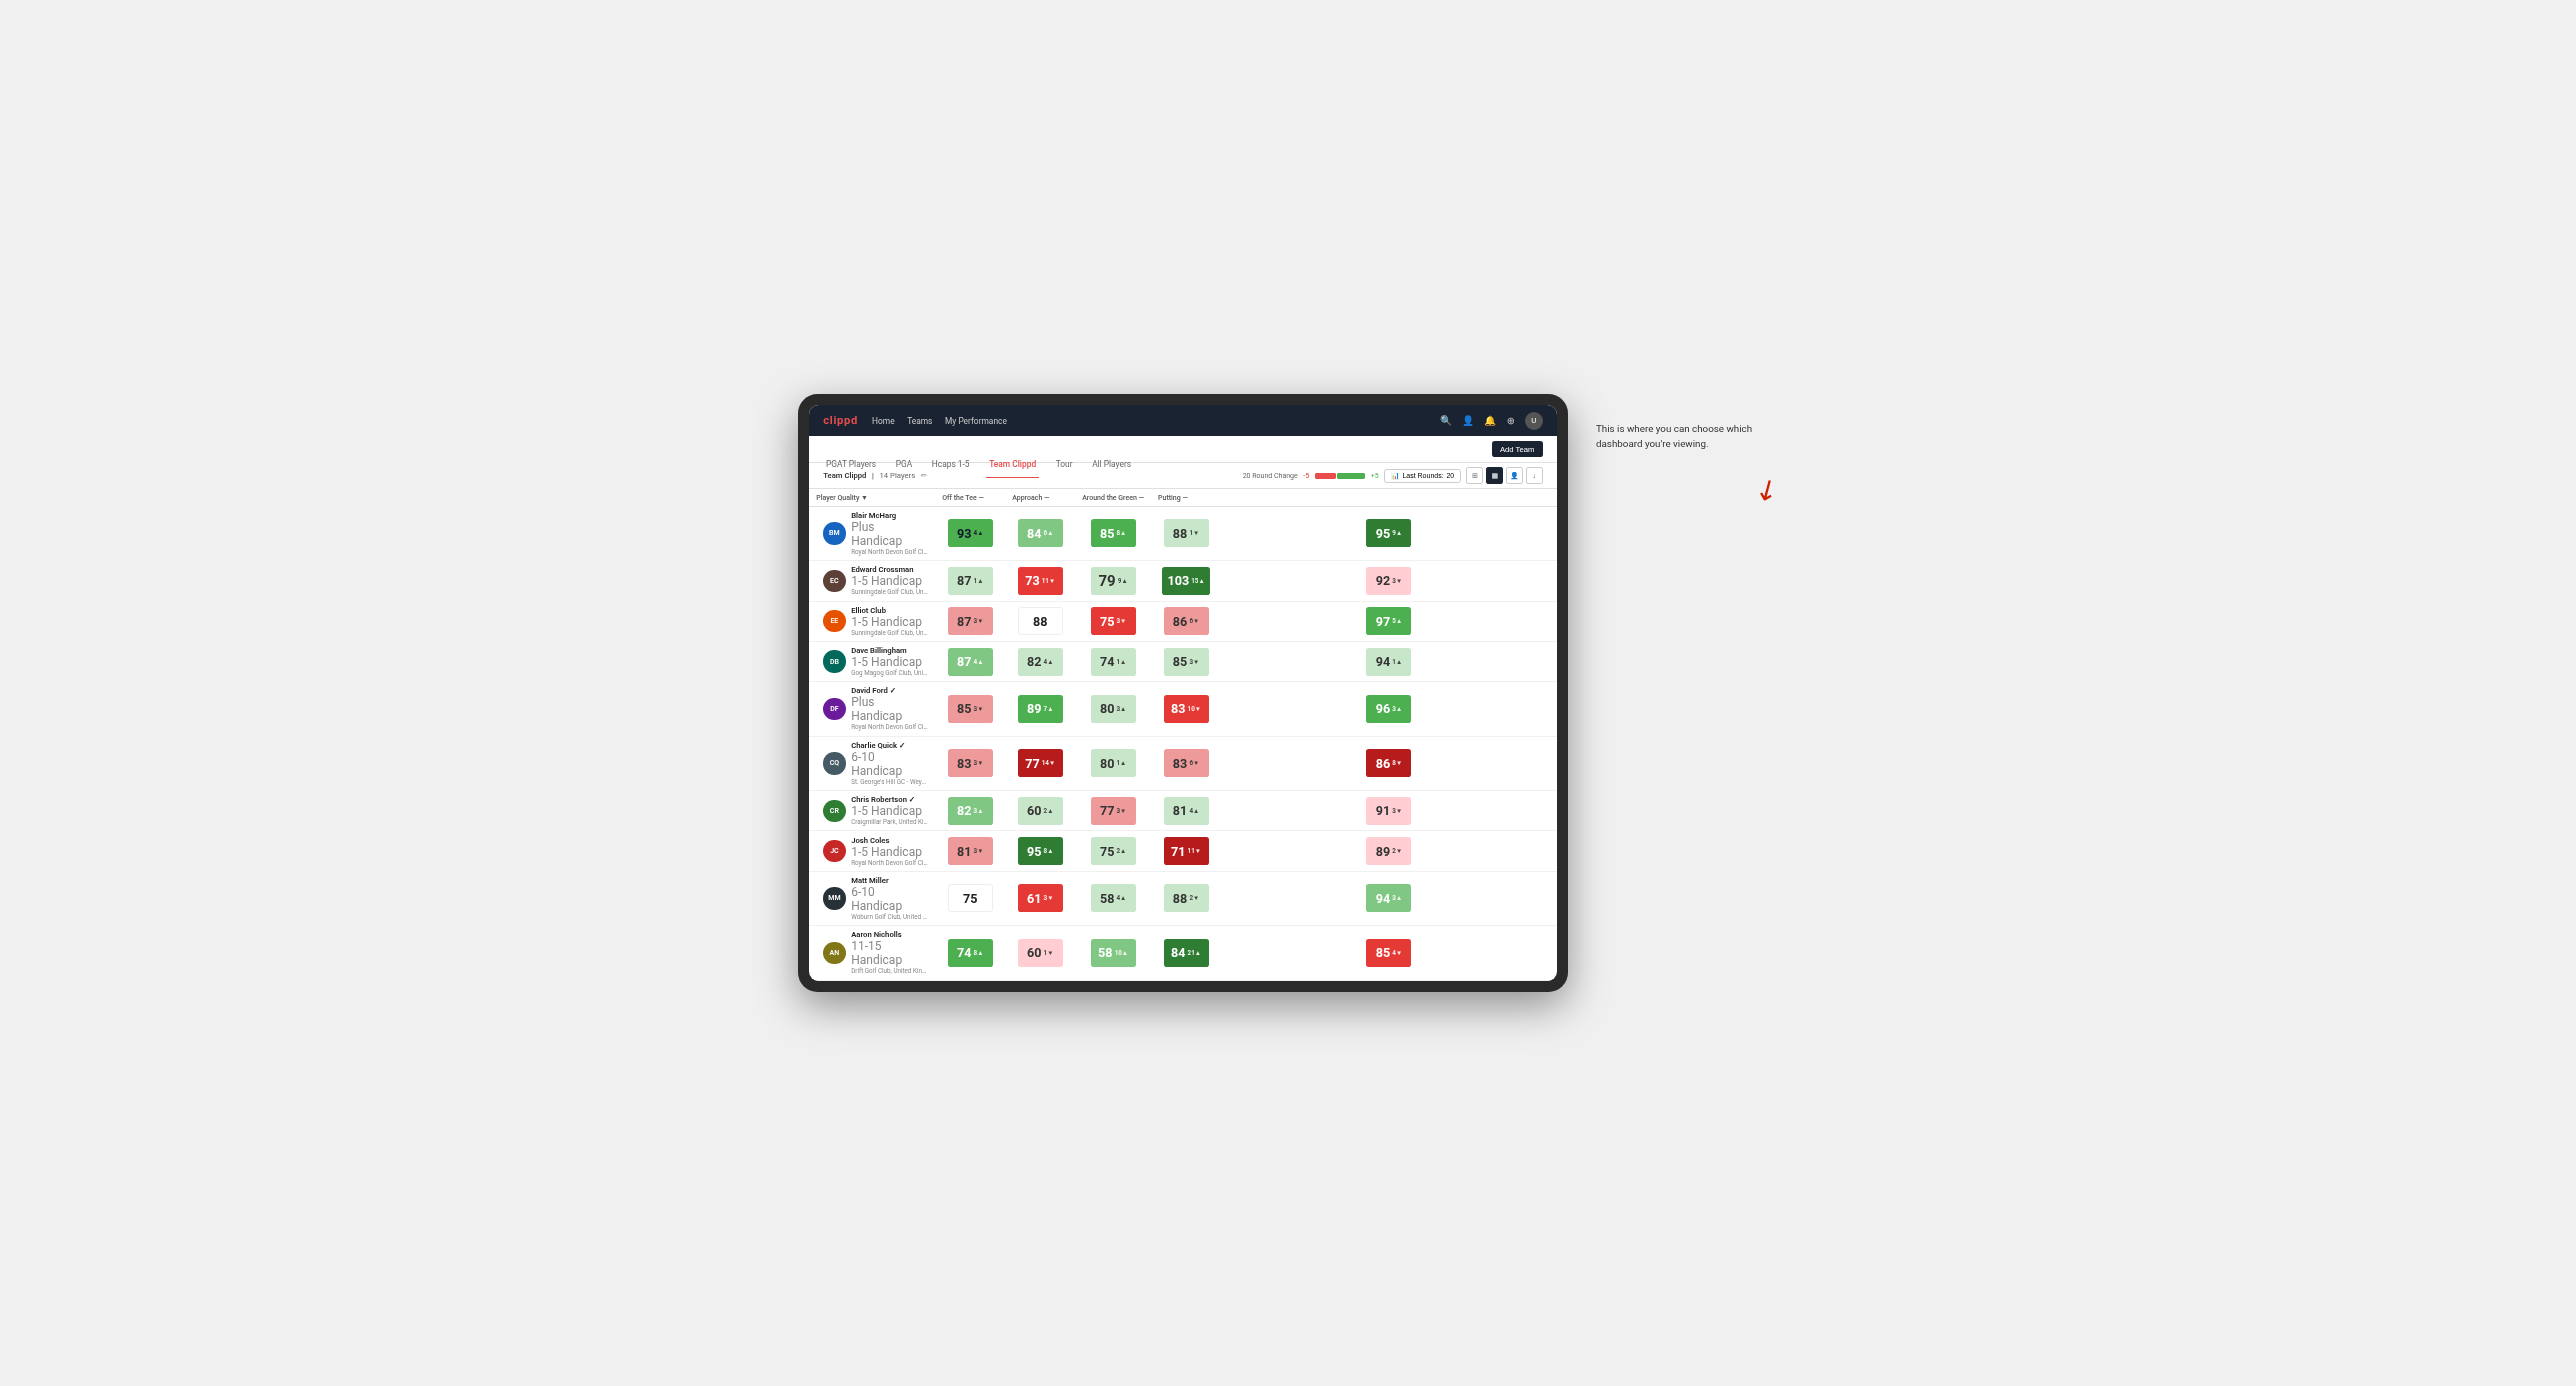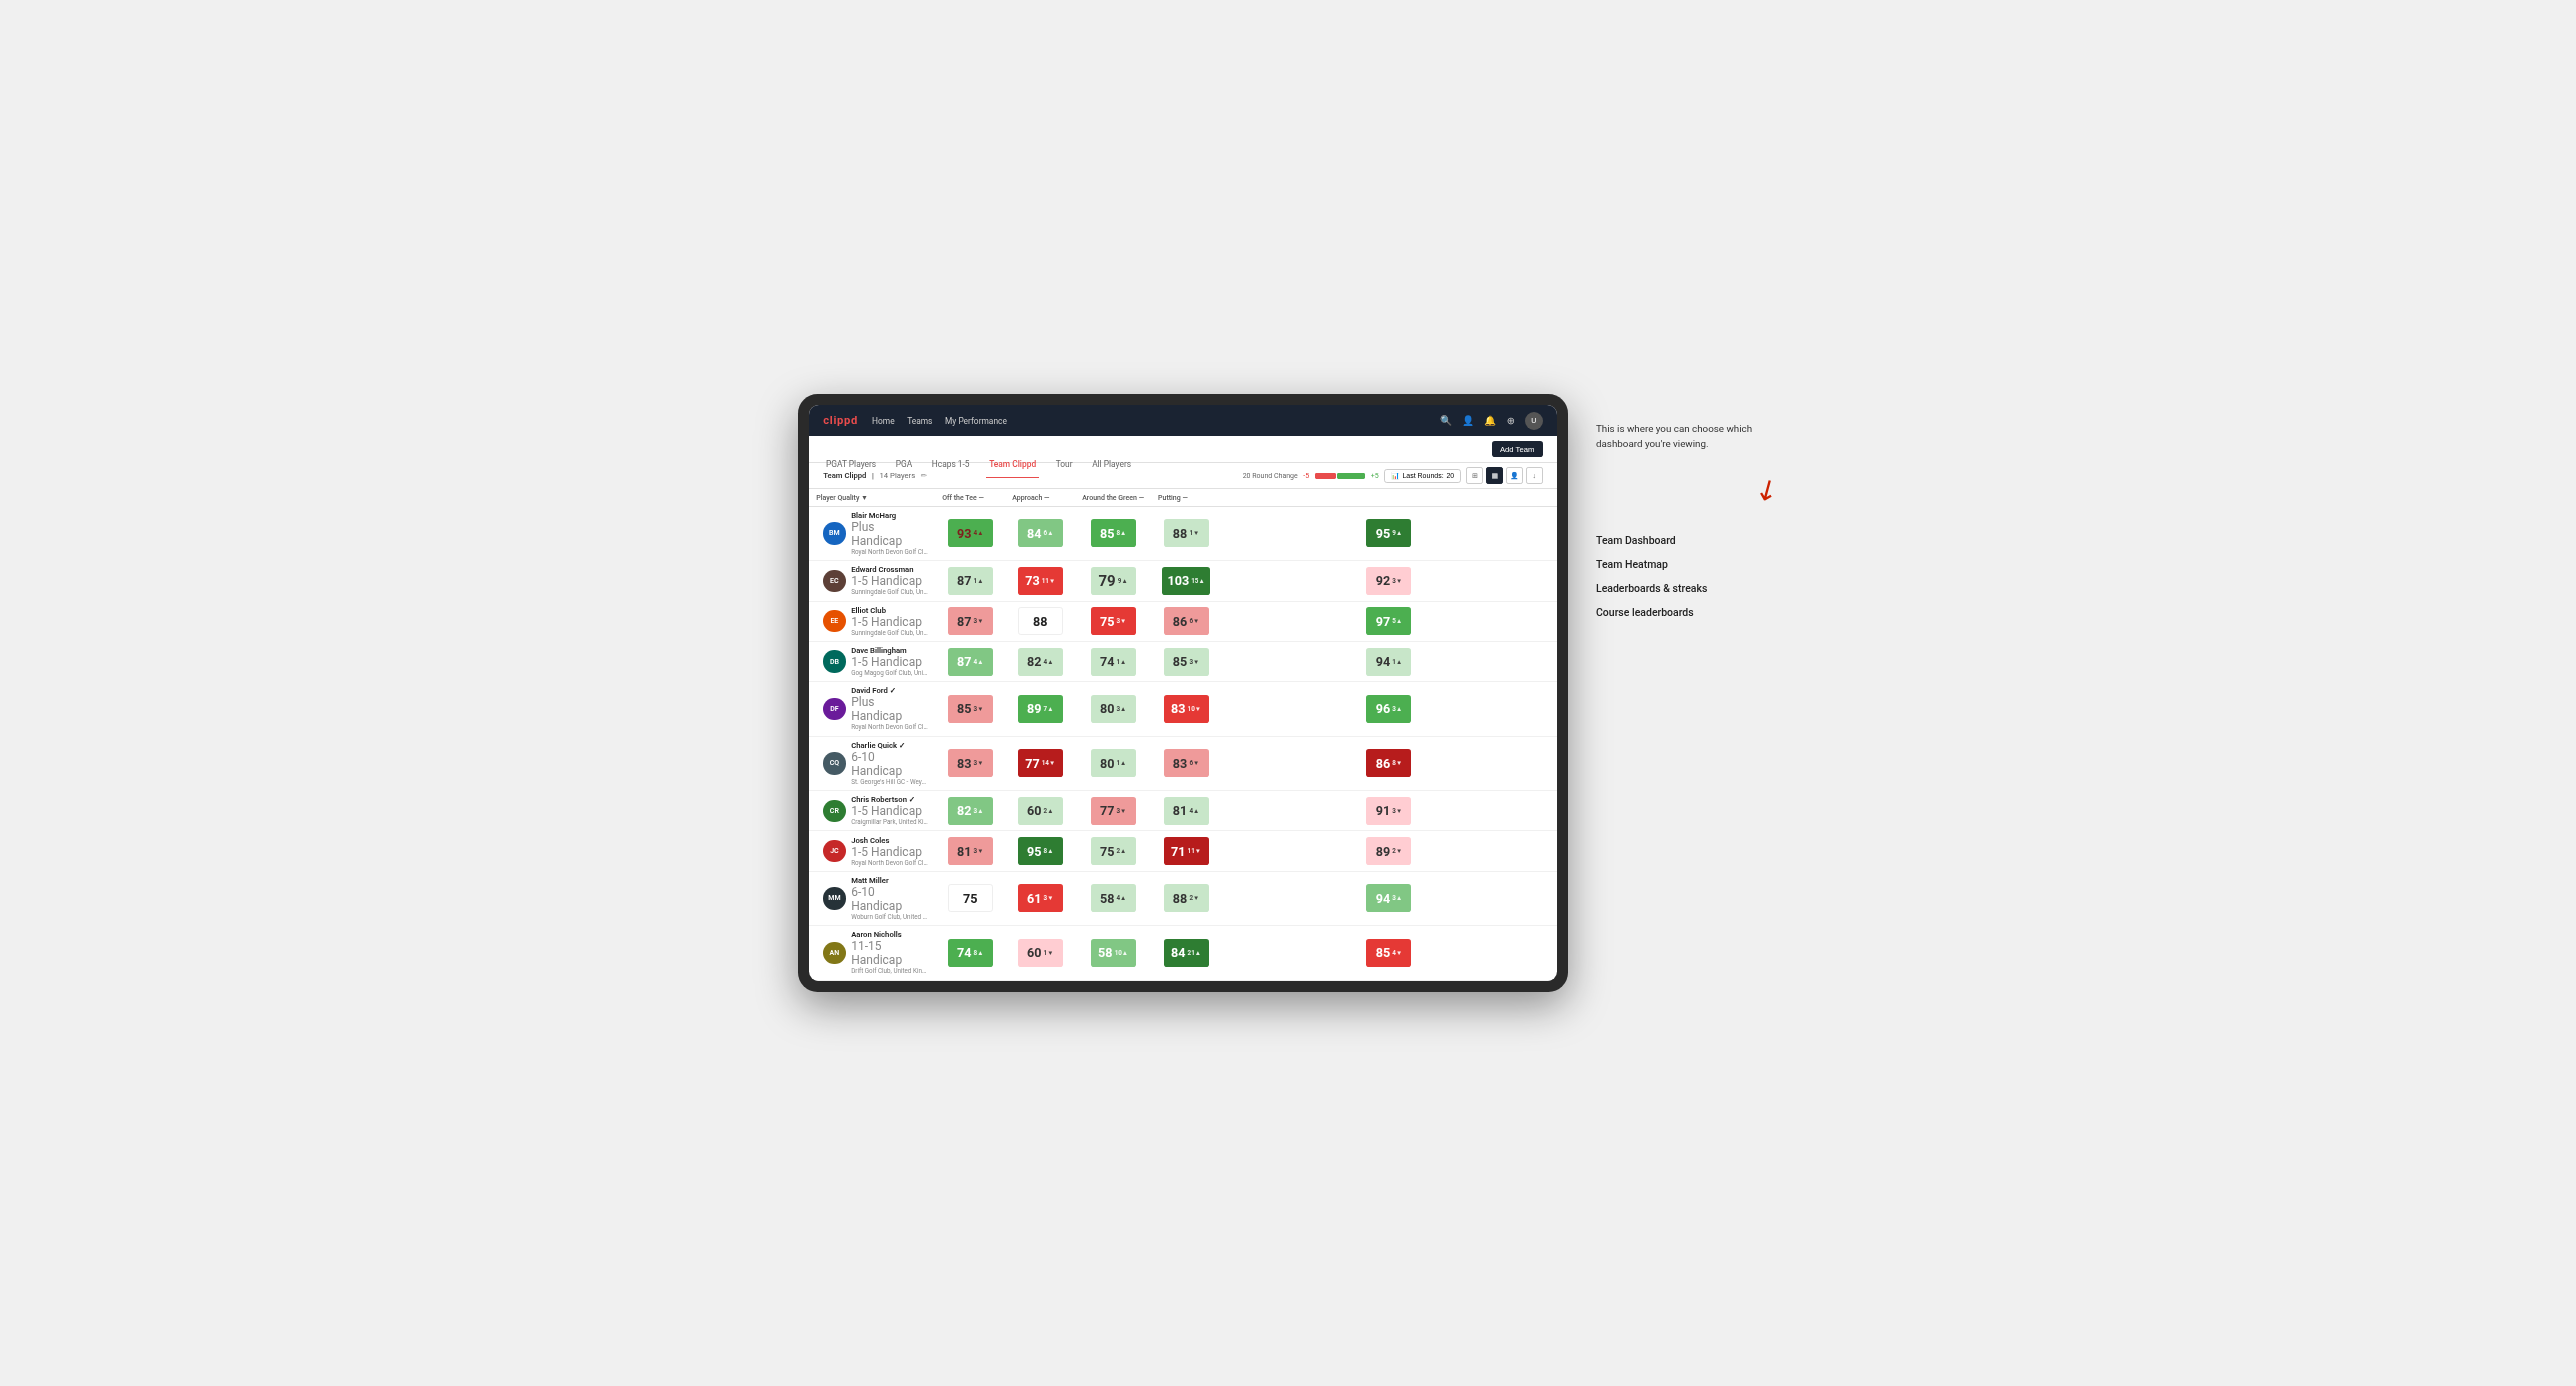--- a/index.html
+++ b/index.html
@@ -408,21 +408,21 @@
                 <td>
     <div class="player-cell">
       <div class="player-avatar" style="background:#1565c0">BM</div>
       <div class="player-info">
         <div class="player-name">Blair McHarg</div>
         <div class="player-hcap">Plus Handicap</div>
         <div class="player-club">Royal North Devon Golf Club, United Kingdom</div>
       </div>
     </div>
                 </td>
-                <td class="score-cell"><div class="score-box" style="background:#4caf50;color:#7f1d1d;">
+                <td class="score-cell"><div class="score-box" style="background:#4caf50;color:#0f172a;">
       <span style="font-size:12.6px;font-weight:700;">93</span>
       <span style="font-size:6.3px;opacity:0.9;">4▲</span>
     </div></td>
                 <td class="score-cell"><div class="score-box" style="background:#81c784;color:#fff;">
       <span style="font-size:12.6px;font-weight:700;">84</span>
       <span style="font-size:6.3px;opacity:0.9;">6▲</span>
     </div></td>
                 <td class="score-cell"><div class="score-box" style="background:#4caf50;color:#fff;">
       <span style="font-size:12.6px;font-weight:700;">85</span>
       <span style="font-size:6.3px;opacity:0.9;">8▲</span>
@@ -729,22 +729,16 @@
       </div>
 
     </div>
   </div>
 
   <div class="annotation-panel">
     <p class="annotation-text">This is where you can choose which dashboard you're viewing.</p>
     <div class="annotation-arrow">
       <span class="red-arrow">↙</span>
     </div>
-    <ul class="annotation-items">
-      <li class="annotation-item">Team Dashboard</li>
-      <li class="annotation-item">Team Heatmap</li>
-      <li class="annotation-item">Leaderboards &amp; streaks</li>
-      <li class="annotation-item">Course leaderboards</li>
-    </ul>
   </div>
 
 </div>
 
 
 </body></html>

